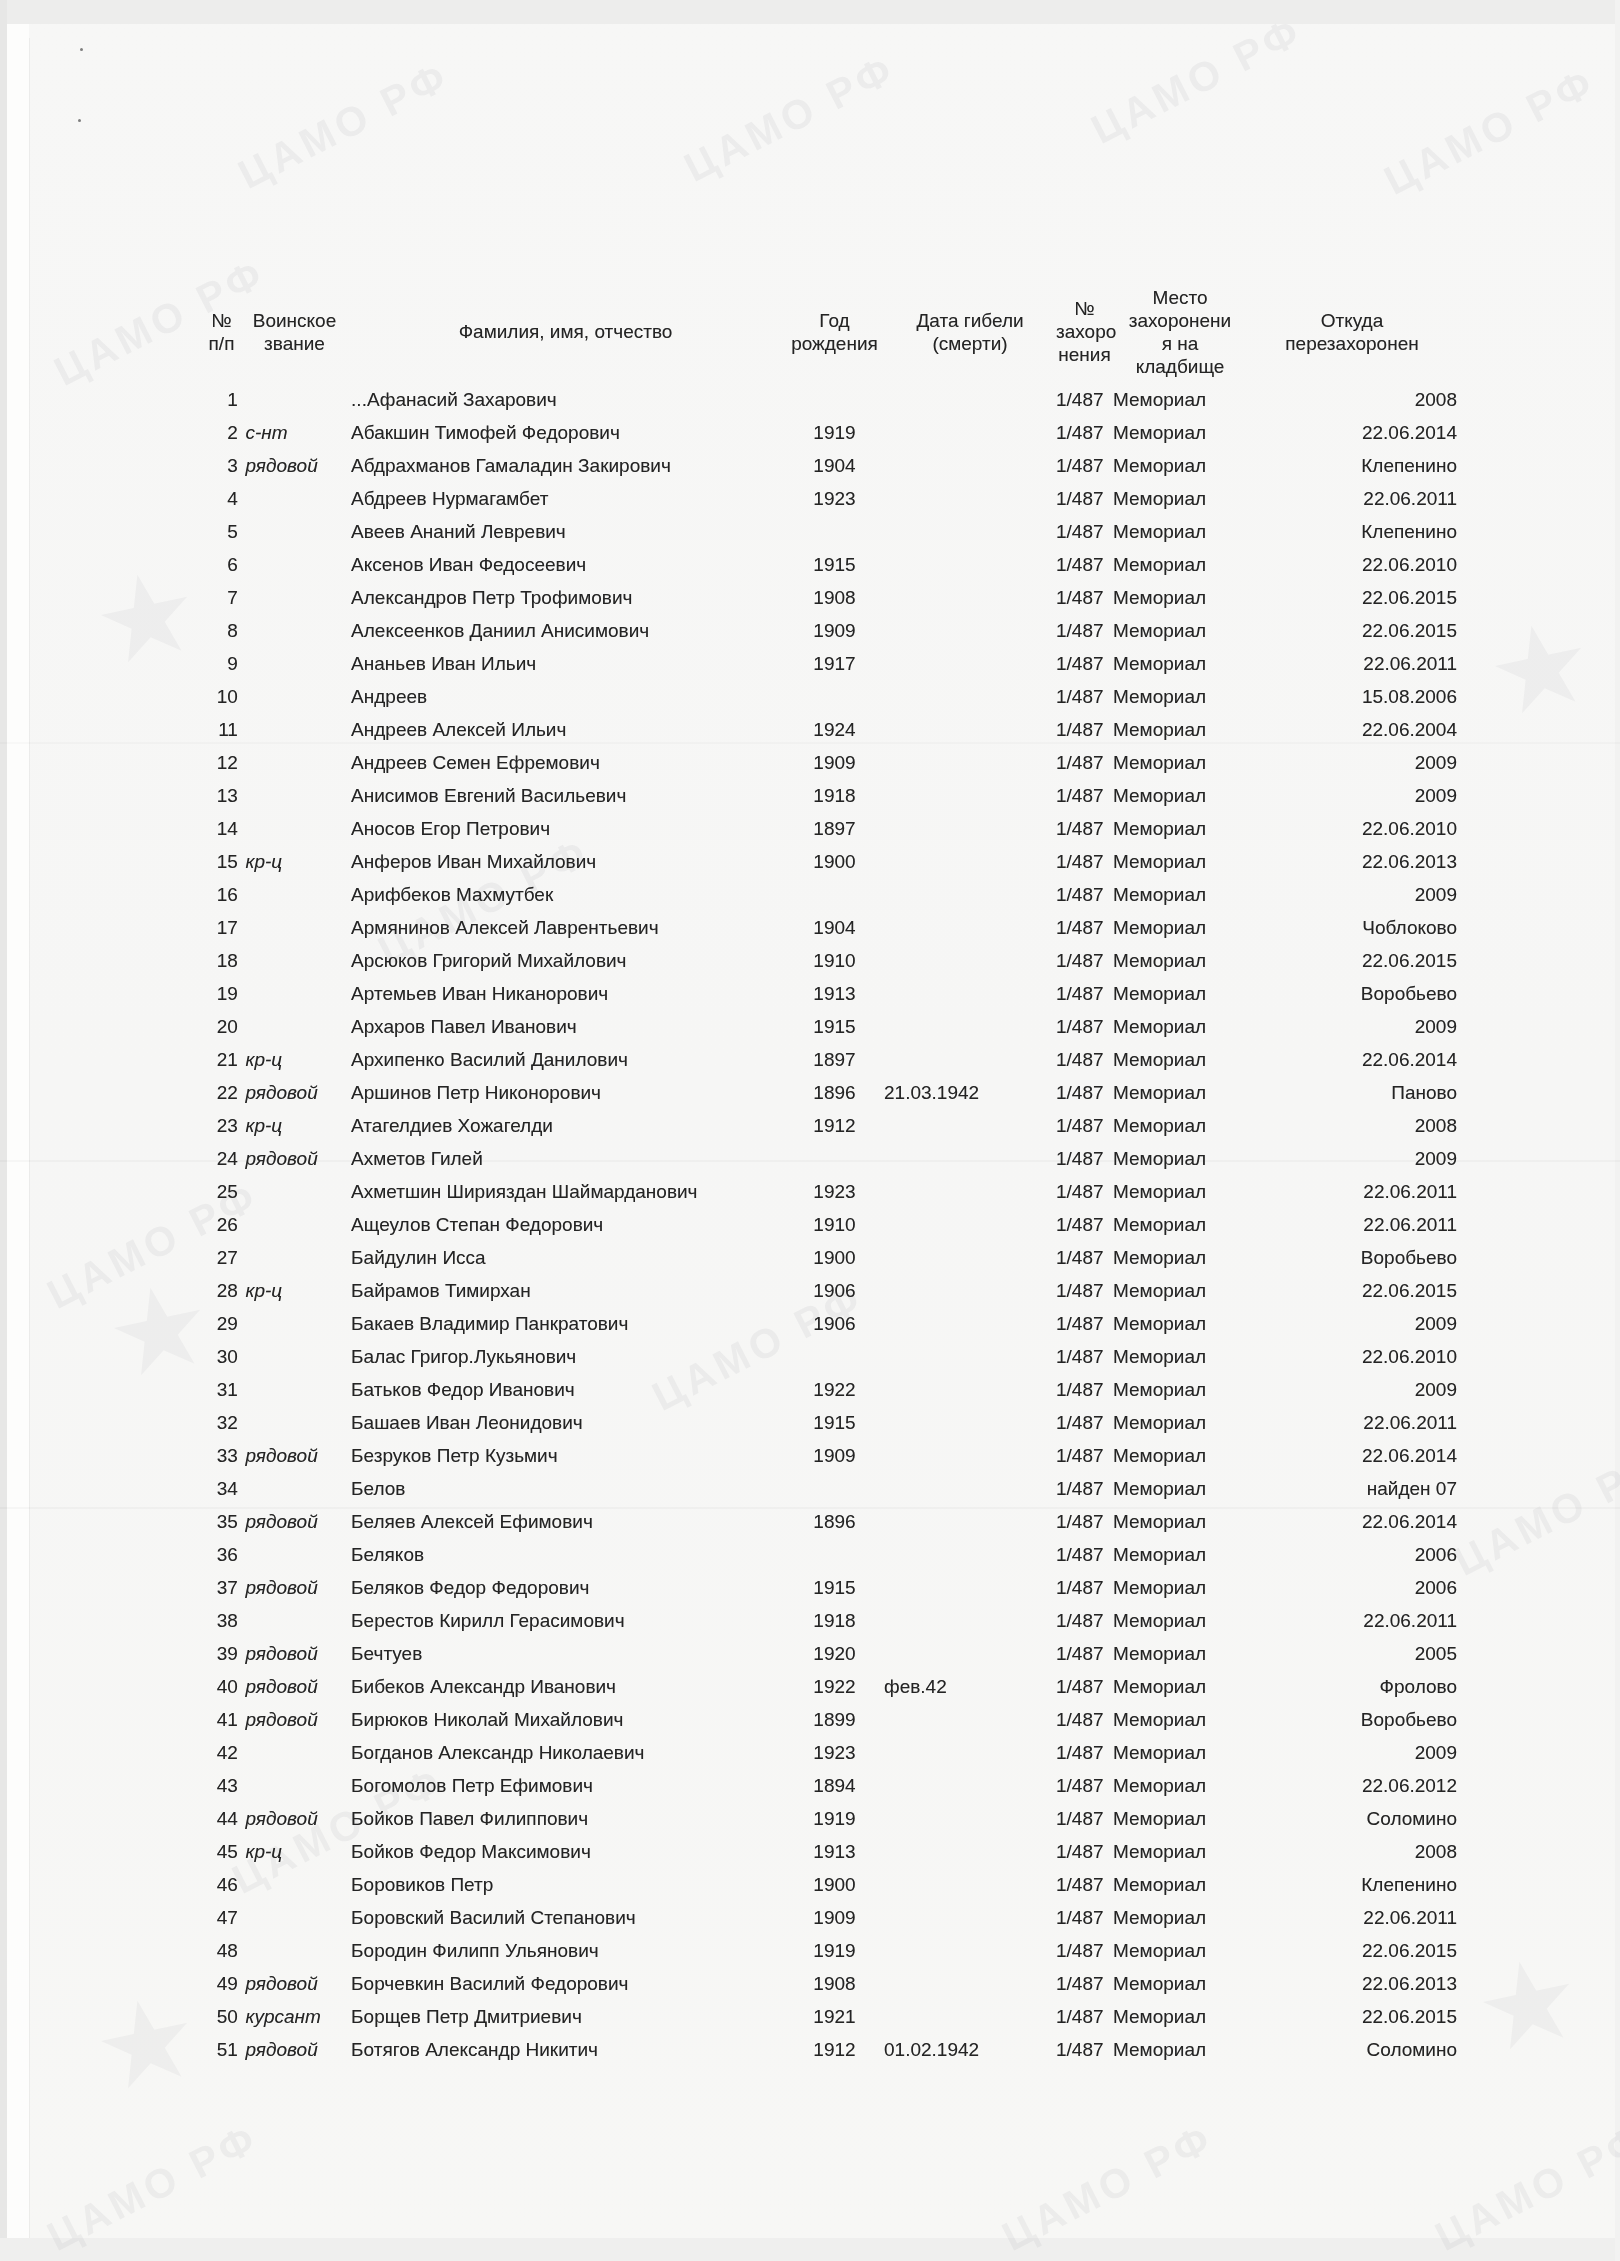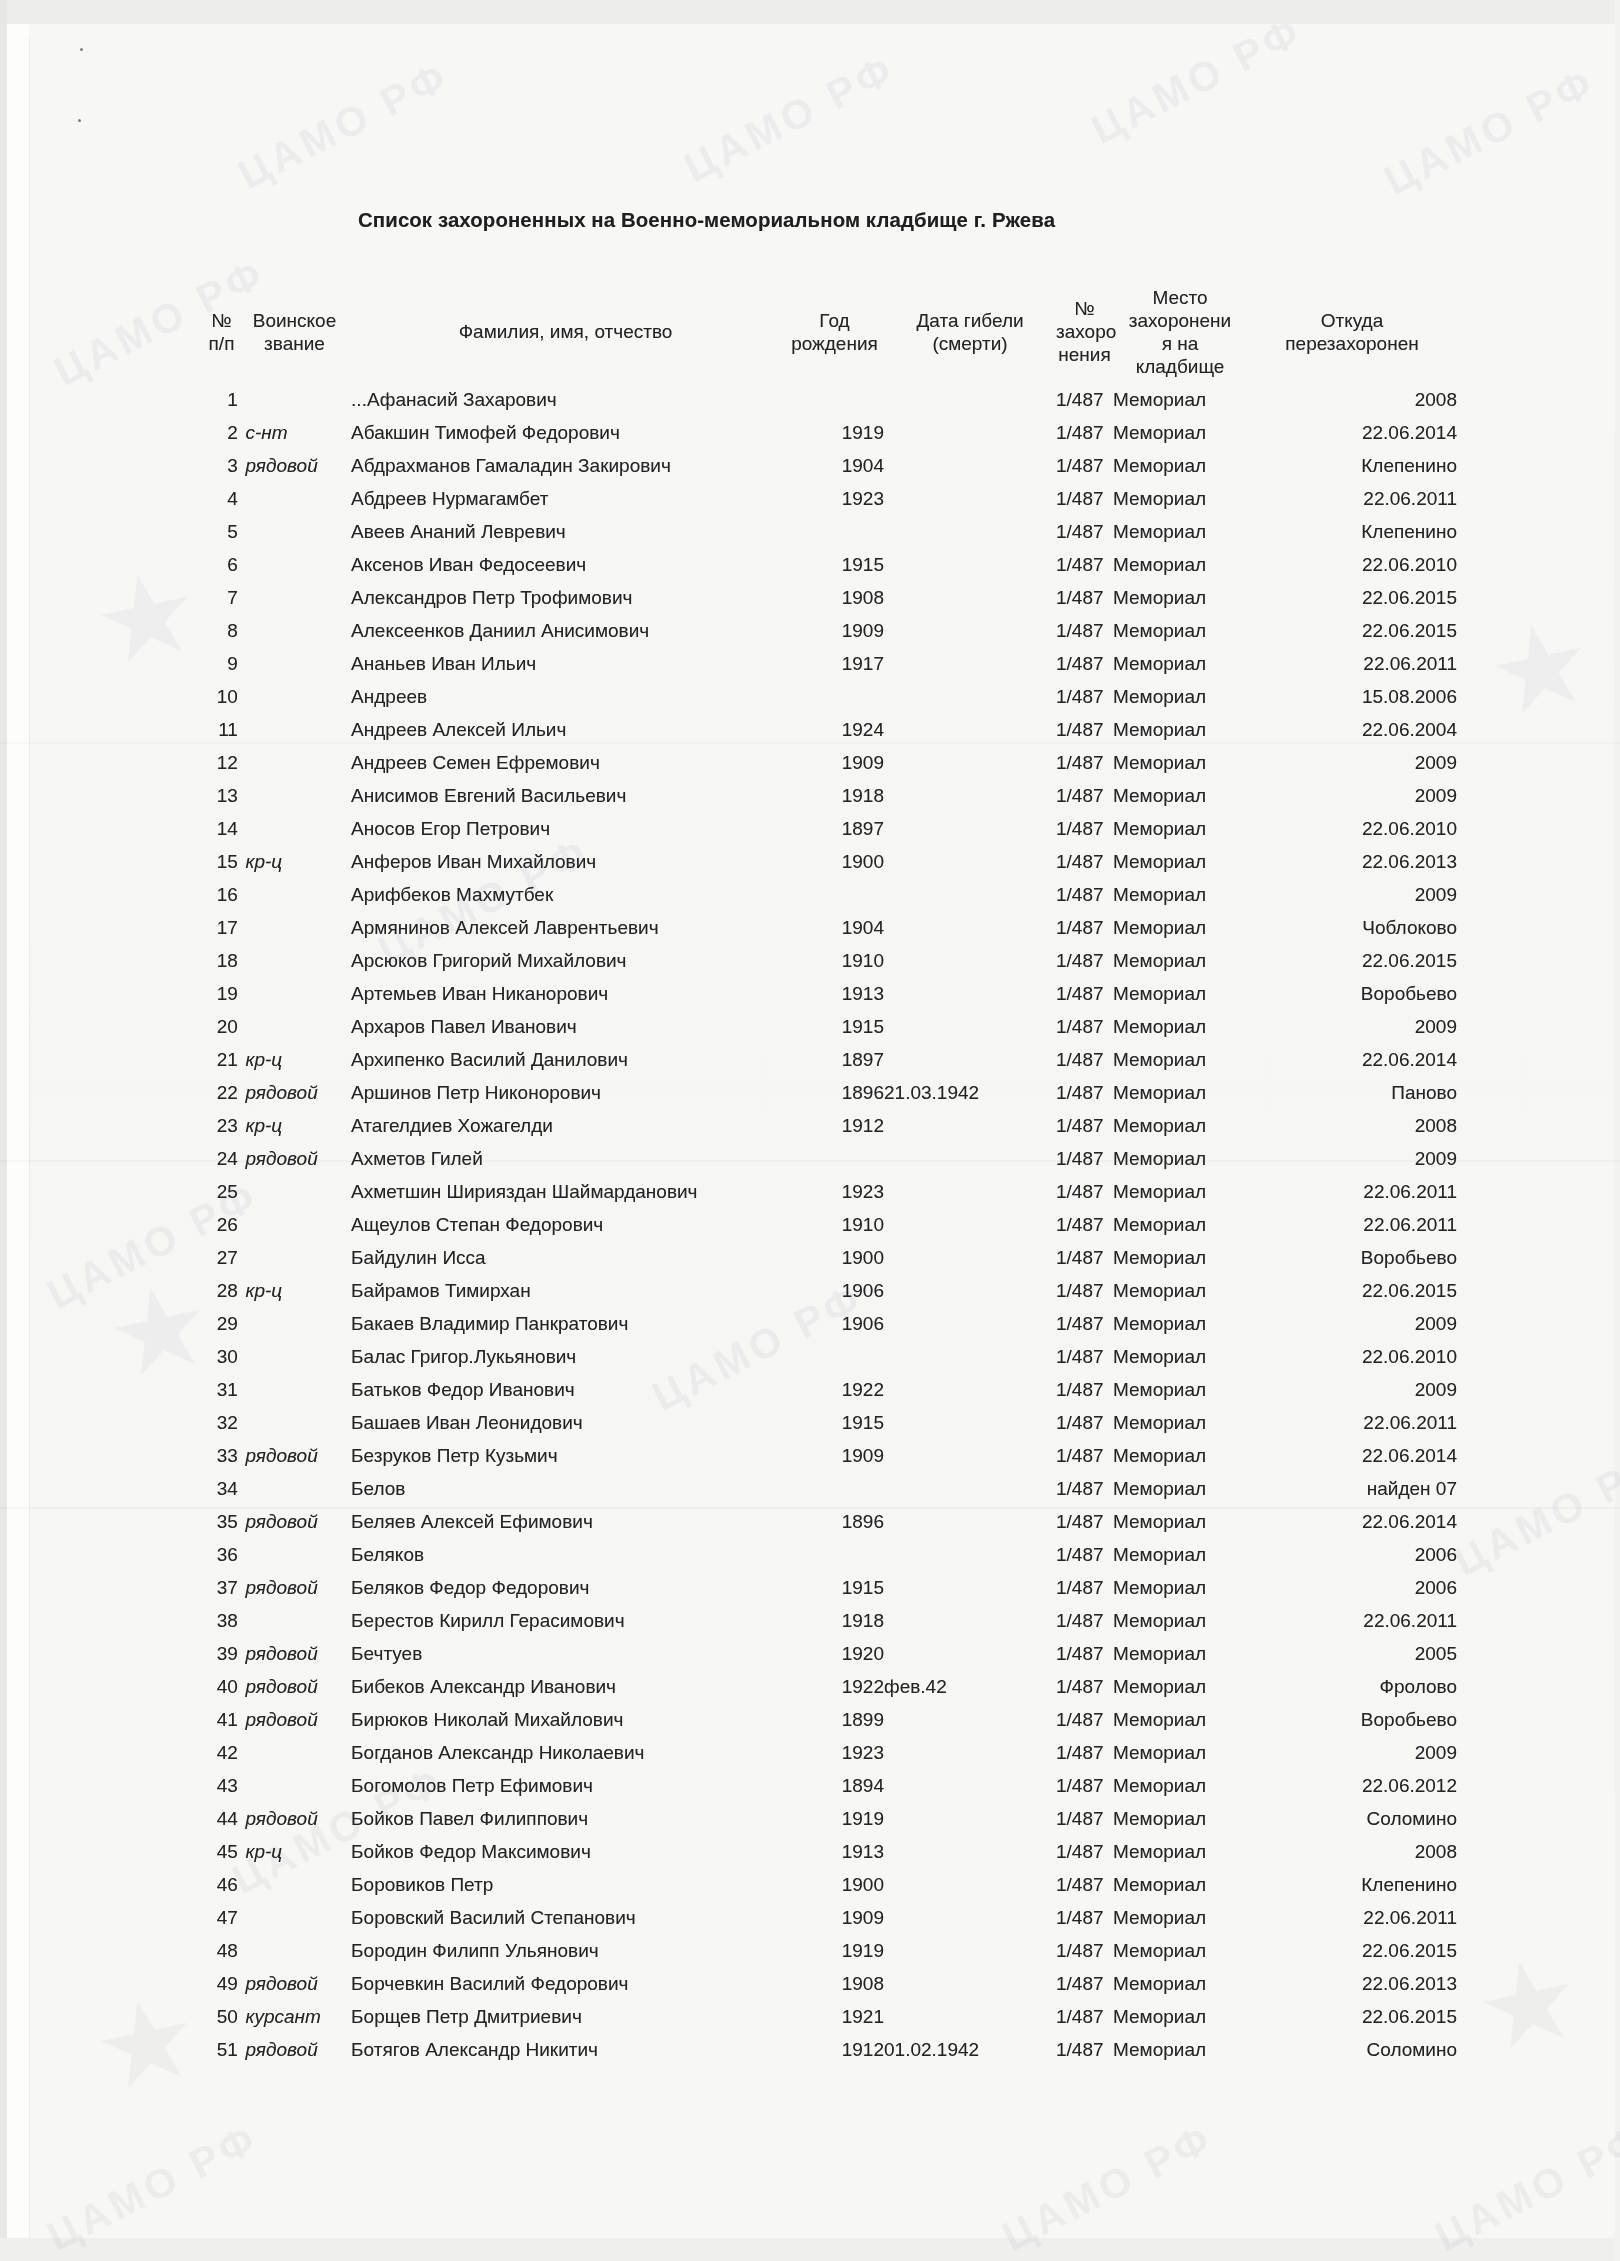--- a/index.html
+++ b/index.html
@@ -62,21 +62,21 @@
     text-align:center; white-space:pre-line; line-height:23px;
   }
   .tbody { margin-top:0; }
   .row {
     display:grid; grid-template-columns:var(--cols);
     align-items:center; height:33px;
   }
   .c-num    { text-align:right; padding-right:5.1px; }
   .c-rank   { text-align:left;  padding-left:2.5px;font-style:italic; }
   .c-name   { text-align:left;  padding-left:5.1px; }
-  .c-birth  { text-align:right; }
+  .c-birth  { text-align:center; }
   .c-death  { text-align:left; padding-right:2.5px; }
   .c-grave  { text-align:left; }
   .c-place  { }
   .c-origin { text-align:right; padding-left:19px; }
 </style>
 </head>
 <body>
 
 <div class="sheet">
 
@@ -104,21 +104,20 @@
   <div class="wm" style="left:223px;top:1807px">ЦАМО РФ</div>
   <div class="wm" style="left:993px;top:2164px">ЦАМО РФ</div>
   <div class="wm" style="left:1426px;top:2164px">ЦАМО РФ</div>
   <div class="wm" style="left:38px;top:2164px">ЦАМО РФ</div>
   <div class="wm-star" style="left:95px;top:560px">★</div>
   <div class="wm-star" style="left:1489px;top:611px">★</div>
   <div class="wm-star" style="left:108px;top:1273px">★</div>
   <div class="wm-star" style="left:1477px;top:1947px">★</div>
   <div class="wm-star" style="left:95px;top:1986px">★</div>
 
-  <div class="title">Список захороненных на Военно-мемориальном кладбище г. Ржева</div>
 
   <div class="grid-table">
     <div class="thead">
       <div class="th">№
 п/п</div>
       <div class="th">Воинское
 звание</div>
       <div class="th">Фамилия, имя, отчество</div>
       <div class="th">Год
 рождения</div>

